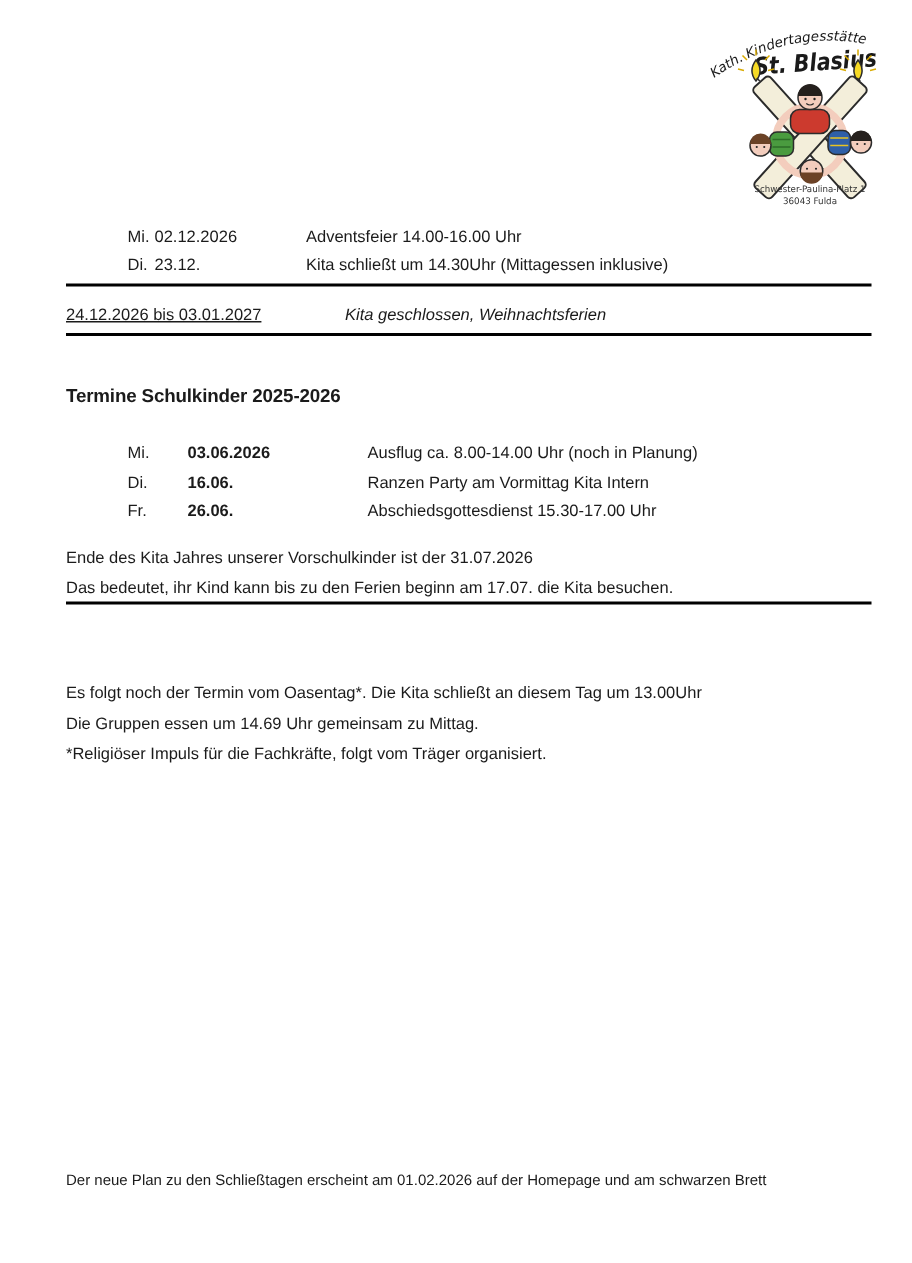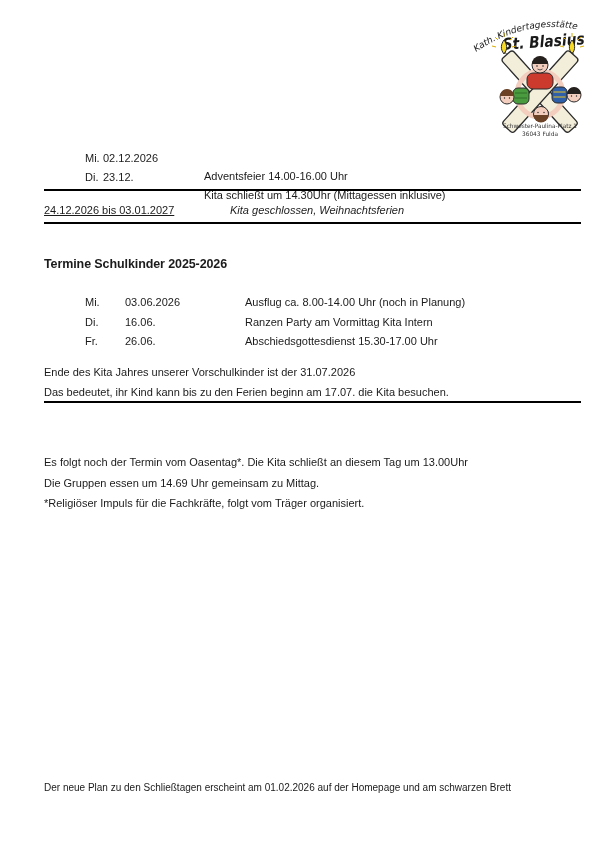--- a/index.html
+++ b/index.html
@@ -7,22 +7,22 @@
     position:relative; width:608px; height:842px; margin:0 auto;
     background:#ffffff; overflow:hidden;
     font-family:"Liberation Sans","DejaVu Sans",sans-serif;
     color:#1b1b1b;
   }
   .t { position:absolute; left:0; width:100%; white-space:nowrap;
        font-size:11px; line-height:13px; }
   .cell { position:absolute; top:0; white-space:nowrap; }
   .c-day  { left:40px;margin-left:45px; }
   .c-dateA{ left:91px;margin-left:12px; }
-  .c-evtA { left:204px;margin-top:18px; }
-  .c-dateB{ left:125px; }
+  .c-evtA { left:204px; }
+  .c-dateB{ left:125px;font-weight:bold; }
   .c-evtB { left:245px; }
   .c-range{ left:44px;text-decoration:underline; }
   .c-evtR { left:230px;font-style:italic; }
   .lx     { left:44px;text-align:right; }
   .rule { position:absolute; left:44px; width:537px; height:1.5px;
           background:#000000; }
   .heading { font-weight:bold; font-size:12.5px; letter-spacing:-0.1px; }
   .footer  { font-size:10px; }
   .logo { position:absolute; left:470px; top:8px; }
   .logo text { font-family:"DejaVu Sans","Liberation Sans",sans-serif; }

